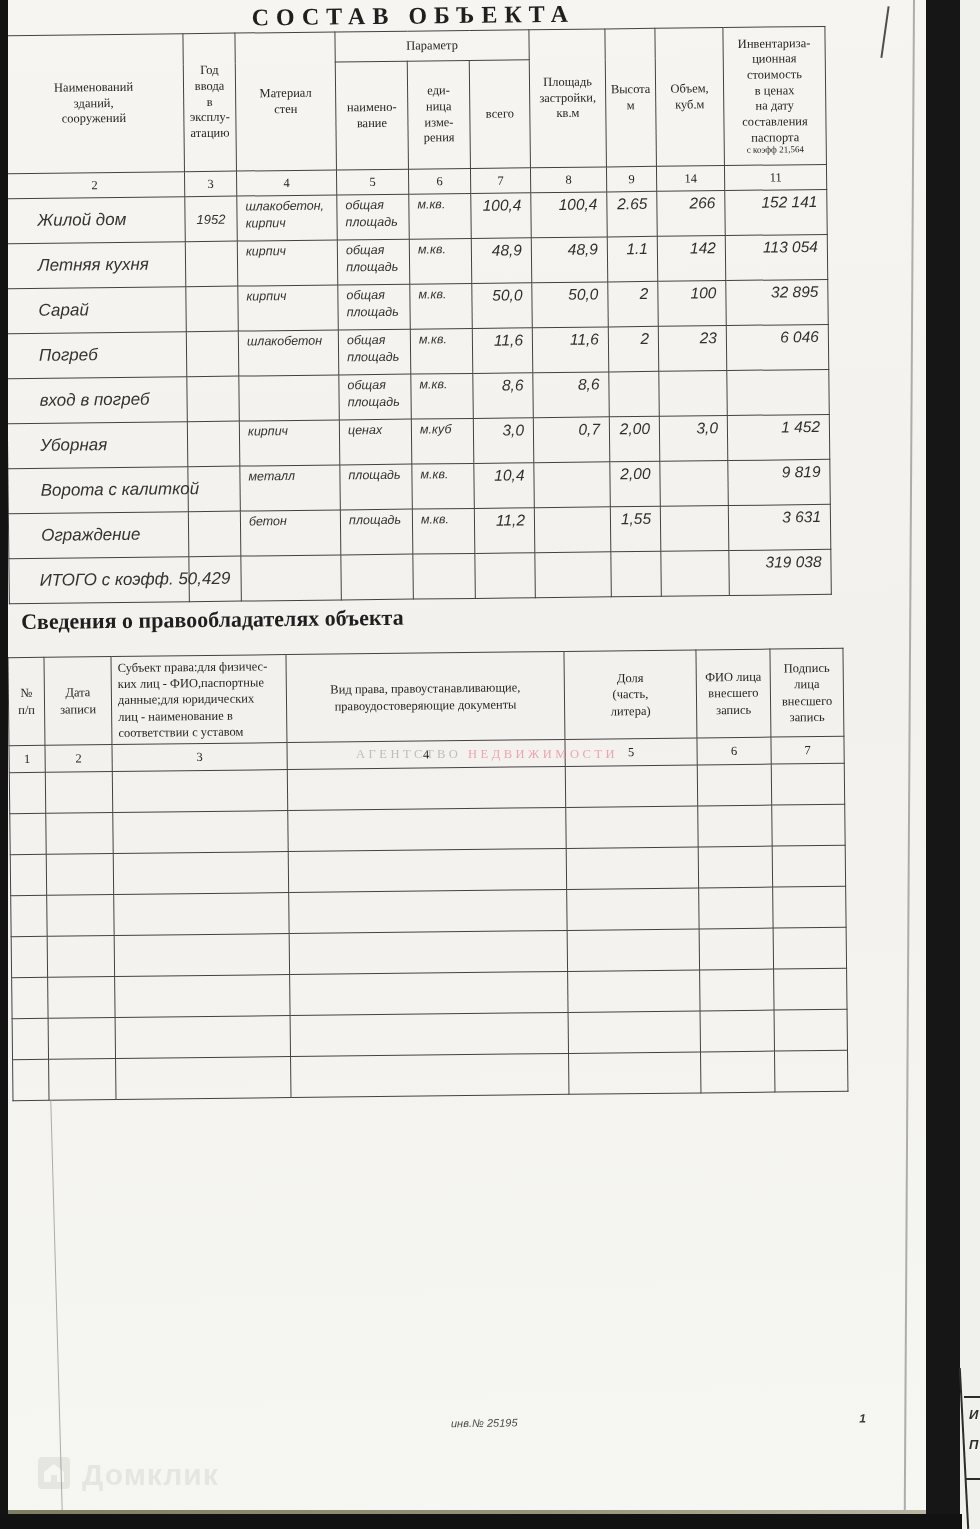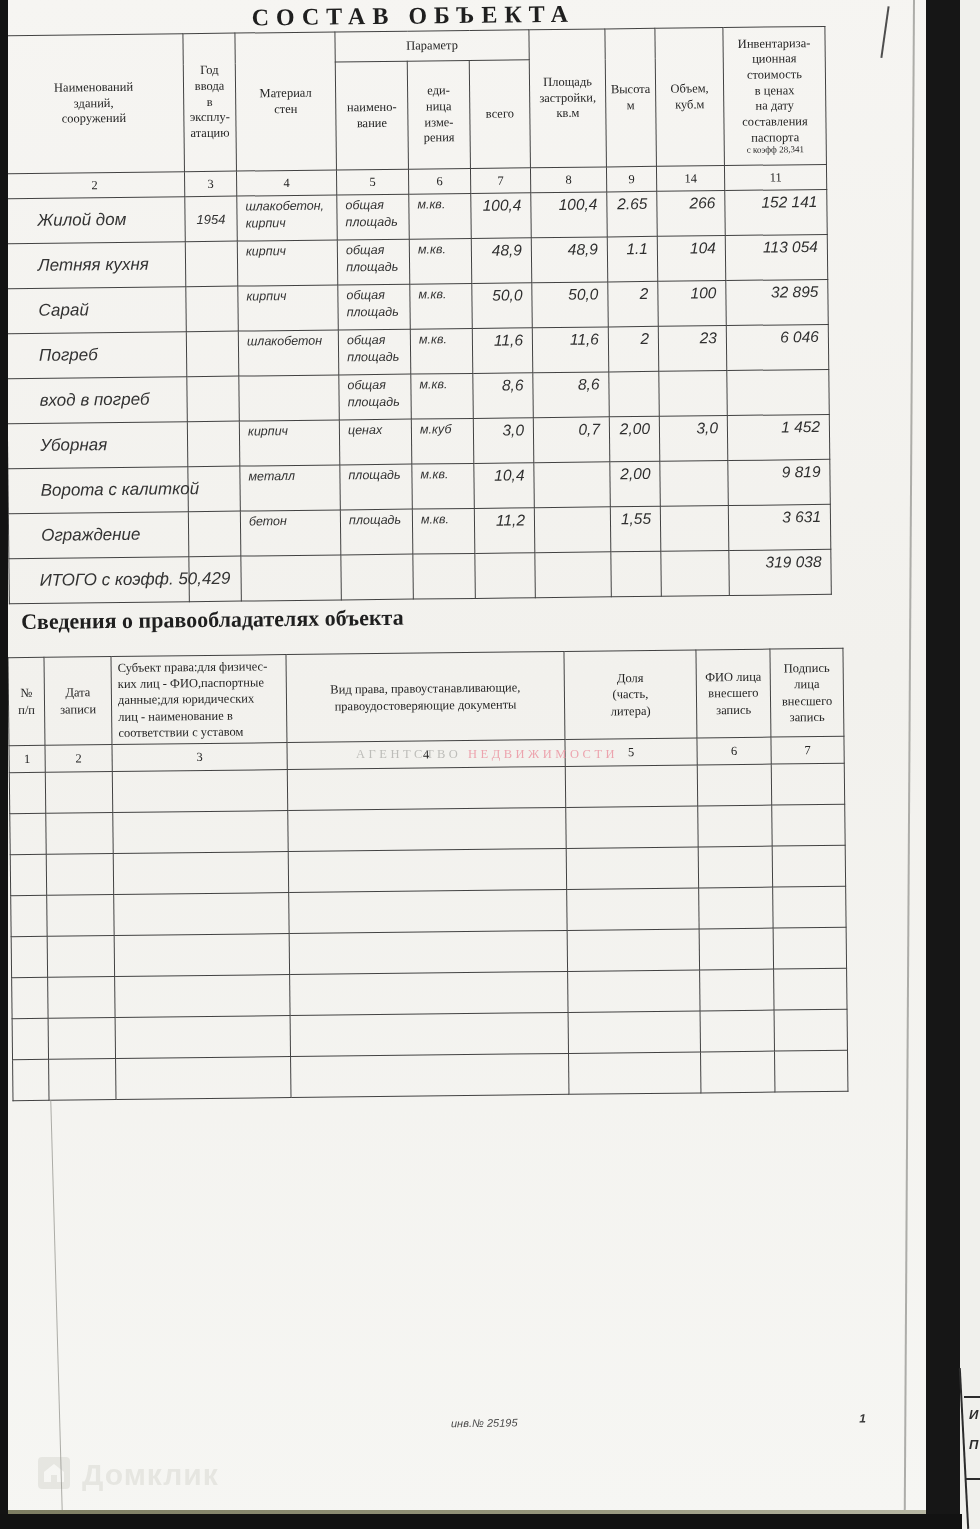--- a/index.html
+++ b/index.html
@@ -130,21 +130,21 @@
           <th rowspan="2">Высота
 м</th>
           <th rowspan="2">Объем,
 куб.м</th>
           <th rowspan="2"><span>Инвентариза-
 ционная
 стоимость
 в ценах
 на дату
 составления
-паспорта</span><span class="cost-note">с коэфф 28,341</span></th>
+паспорта</span><span class="cost-note">с коэфф 21,564</span></th>
         </tr>
         <tr style="height:108px">
           <th>наимено-
 вание</th>
           <th>еди-
 ница
 изме-
 рения</th>
           <th>всего</th>
         </tr>
@@ -156,21 +156,21 @@
           <td>6</td>
           <td>7</td>
           <td>8</td>
           <td>9</td>
           <td>14</td>
           <td>11</td>
         </tr>
 
         <tr class="data-row">
           <td class="c-name">Жилой дом</td>
-          <td class="c-year">1954</td>
+          <td class="c-year">1952</td>
           <td class="c-small">шлакобетон,
 кирпич</td>
           <td class="c-small">общая
 площадь</td>
           <td class="c-small">м.кв.</td>
           <td class="c-num">100,4</td>
           <td class="c-num">100,4</td>
           <td class="c-num">2.65</td>
           <td class="c-num">266</td>
           <td class="c-num">152 141</td>
@@ -178,21 +178,21 @@
         <tr class="data-row">
           <td class="c-name">Летняя кухня</td>
           <td class="c-year"></td>
           <td class="c-small">кирпич</td>
           <td class="c-small">общая
 площадь</td>
           <td class="c-small">м.кв.</td>
           <td class="c-num">48,9</td>
           <td class="c-num">48,9</td>
           <td class="c-num">1.1</td>
-          <td class="c-num">104</td>
+          <td class="c-num">142</td>
           <td class="c-num">113 054</td>
         </tr>
         <tr class="data-row">
           <td class="c-name">Сарай</td>
           <td class="c-year"></td>
           <td class="c-small">кирпич</td>
           <td class="c-small">общая
 площадь</td>
           <td class="c-small">м.кв.</td>
           <td class="c-num">50,0</td>

